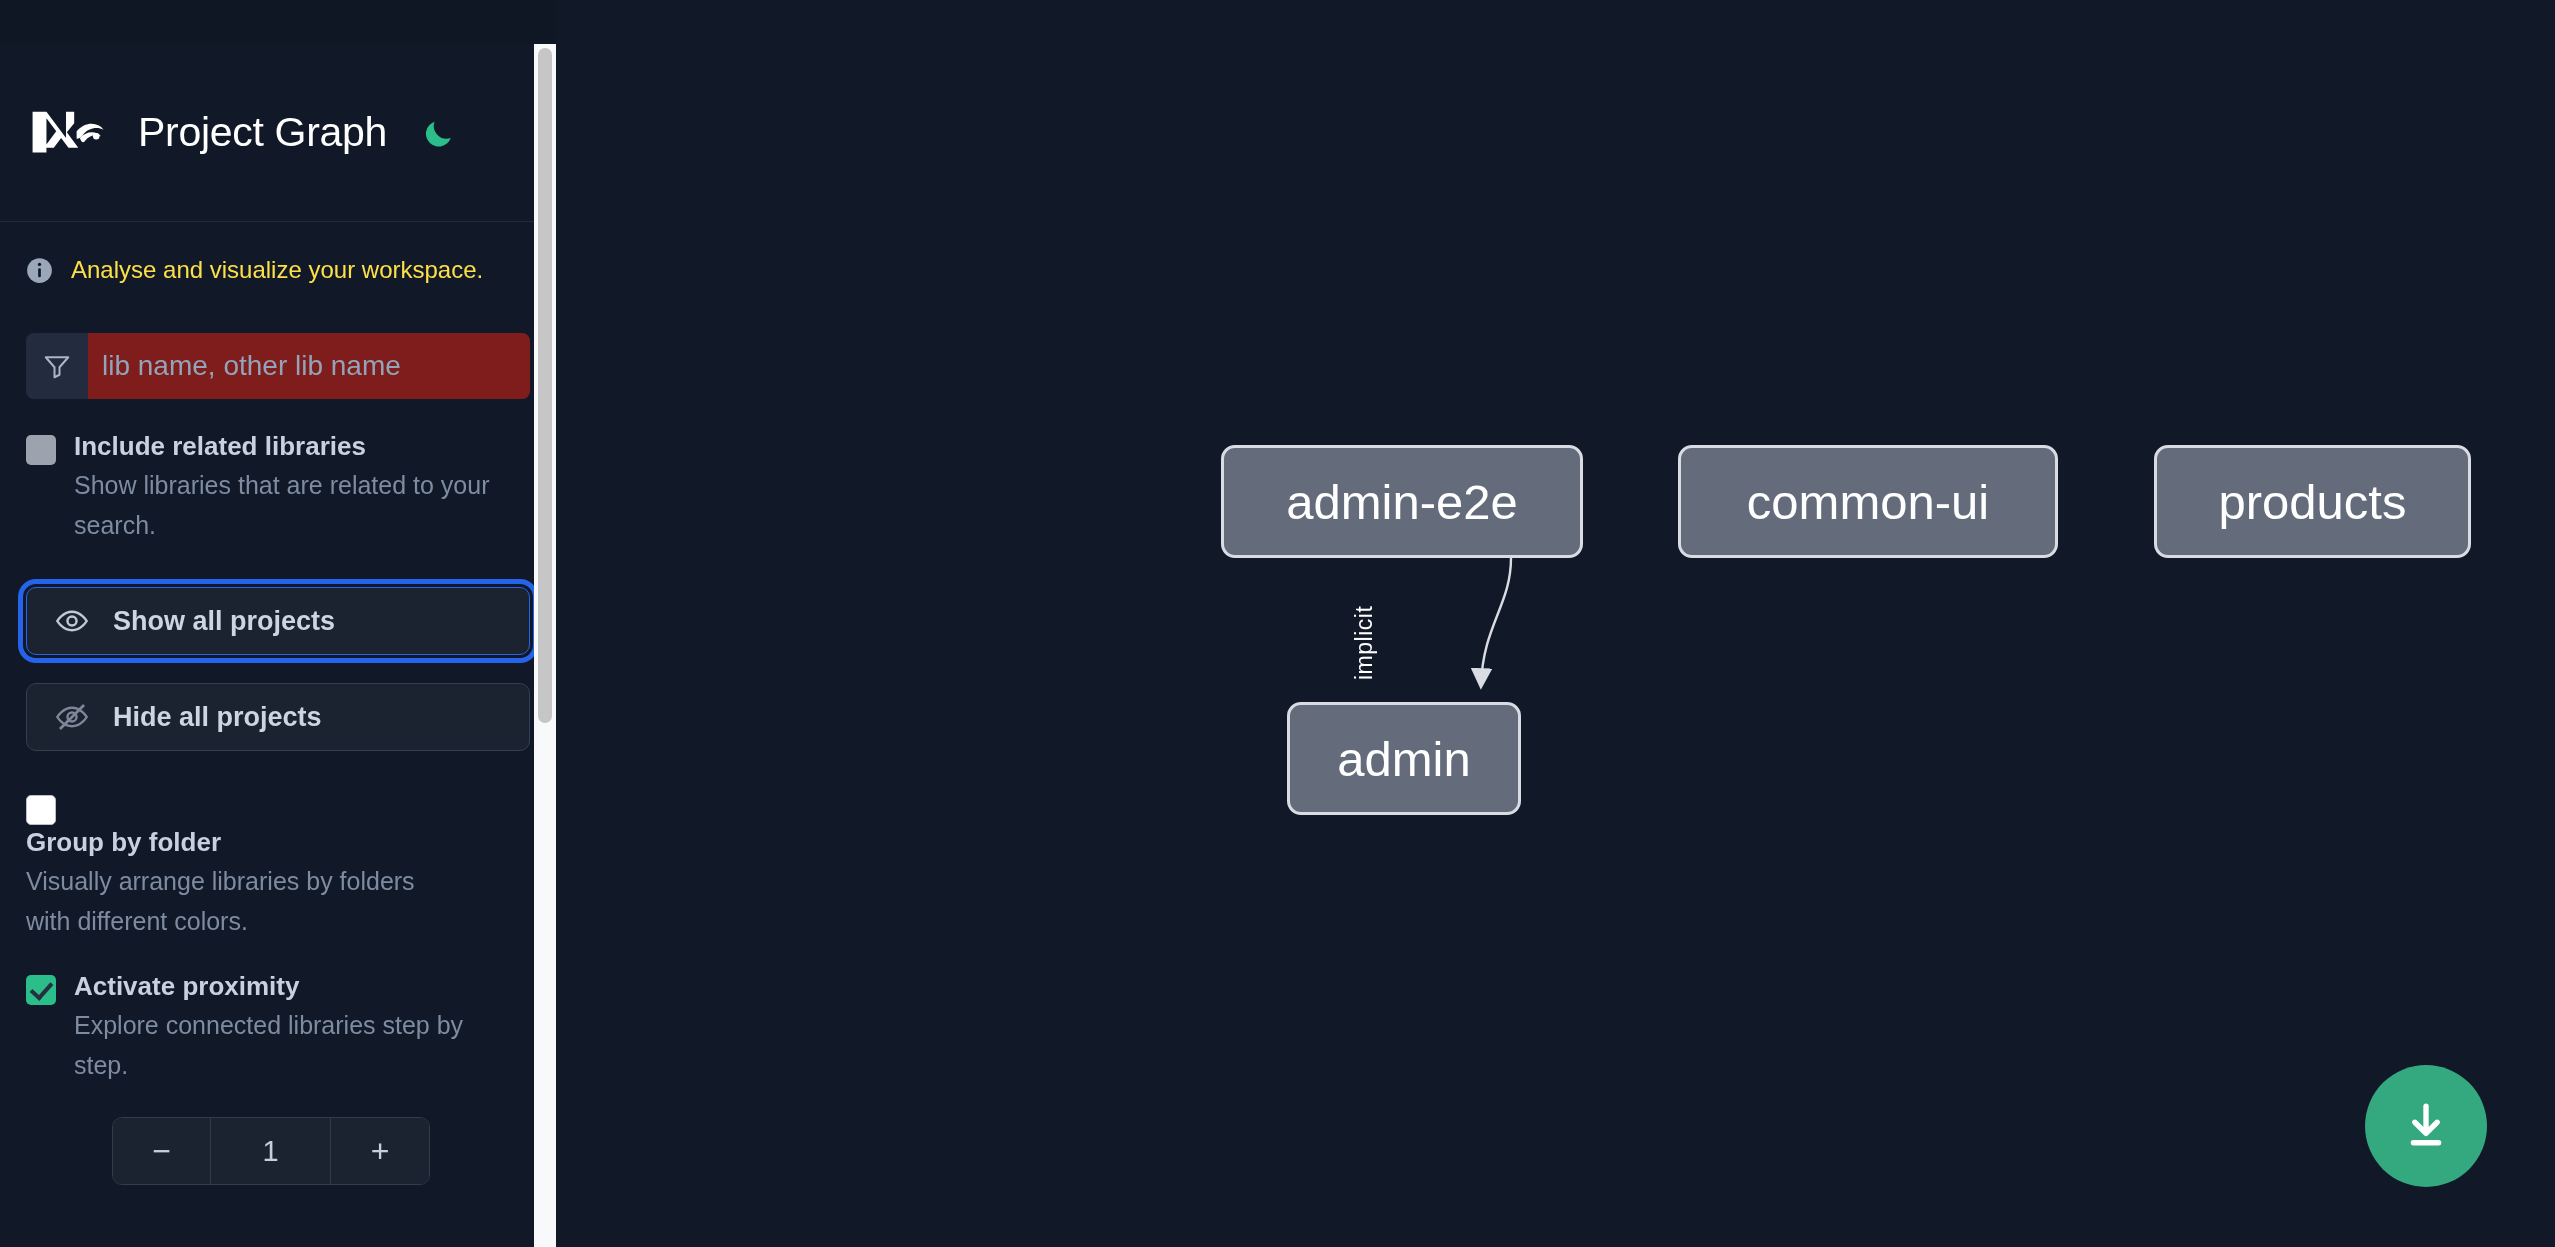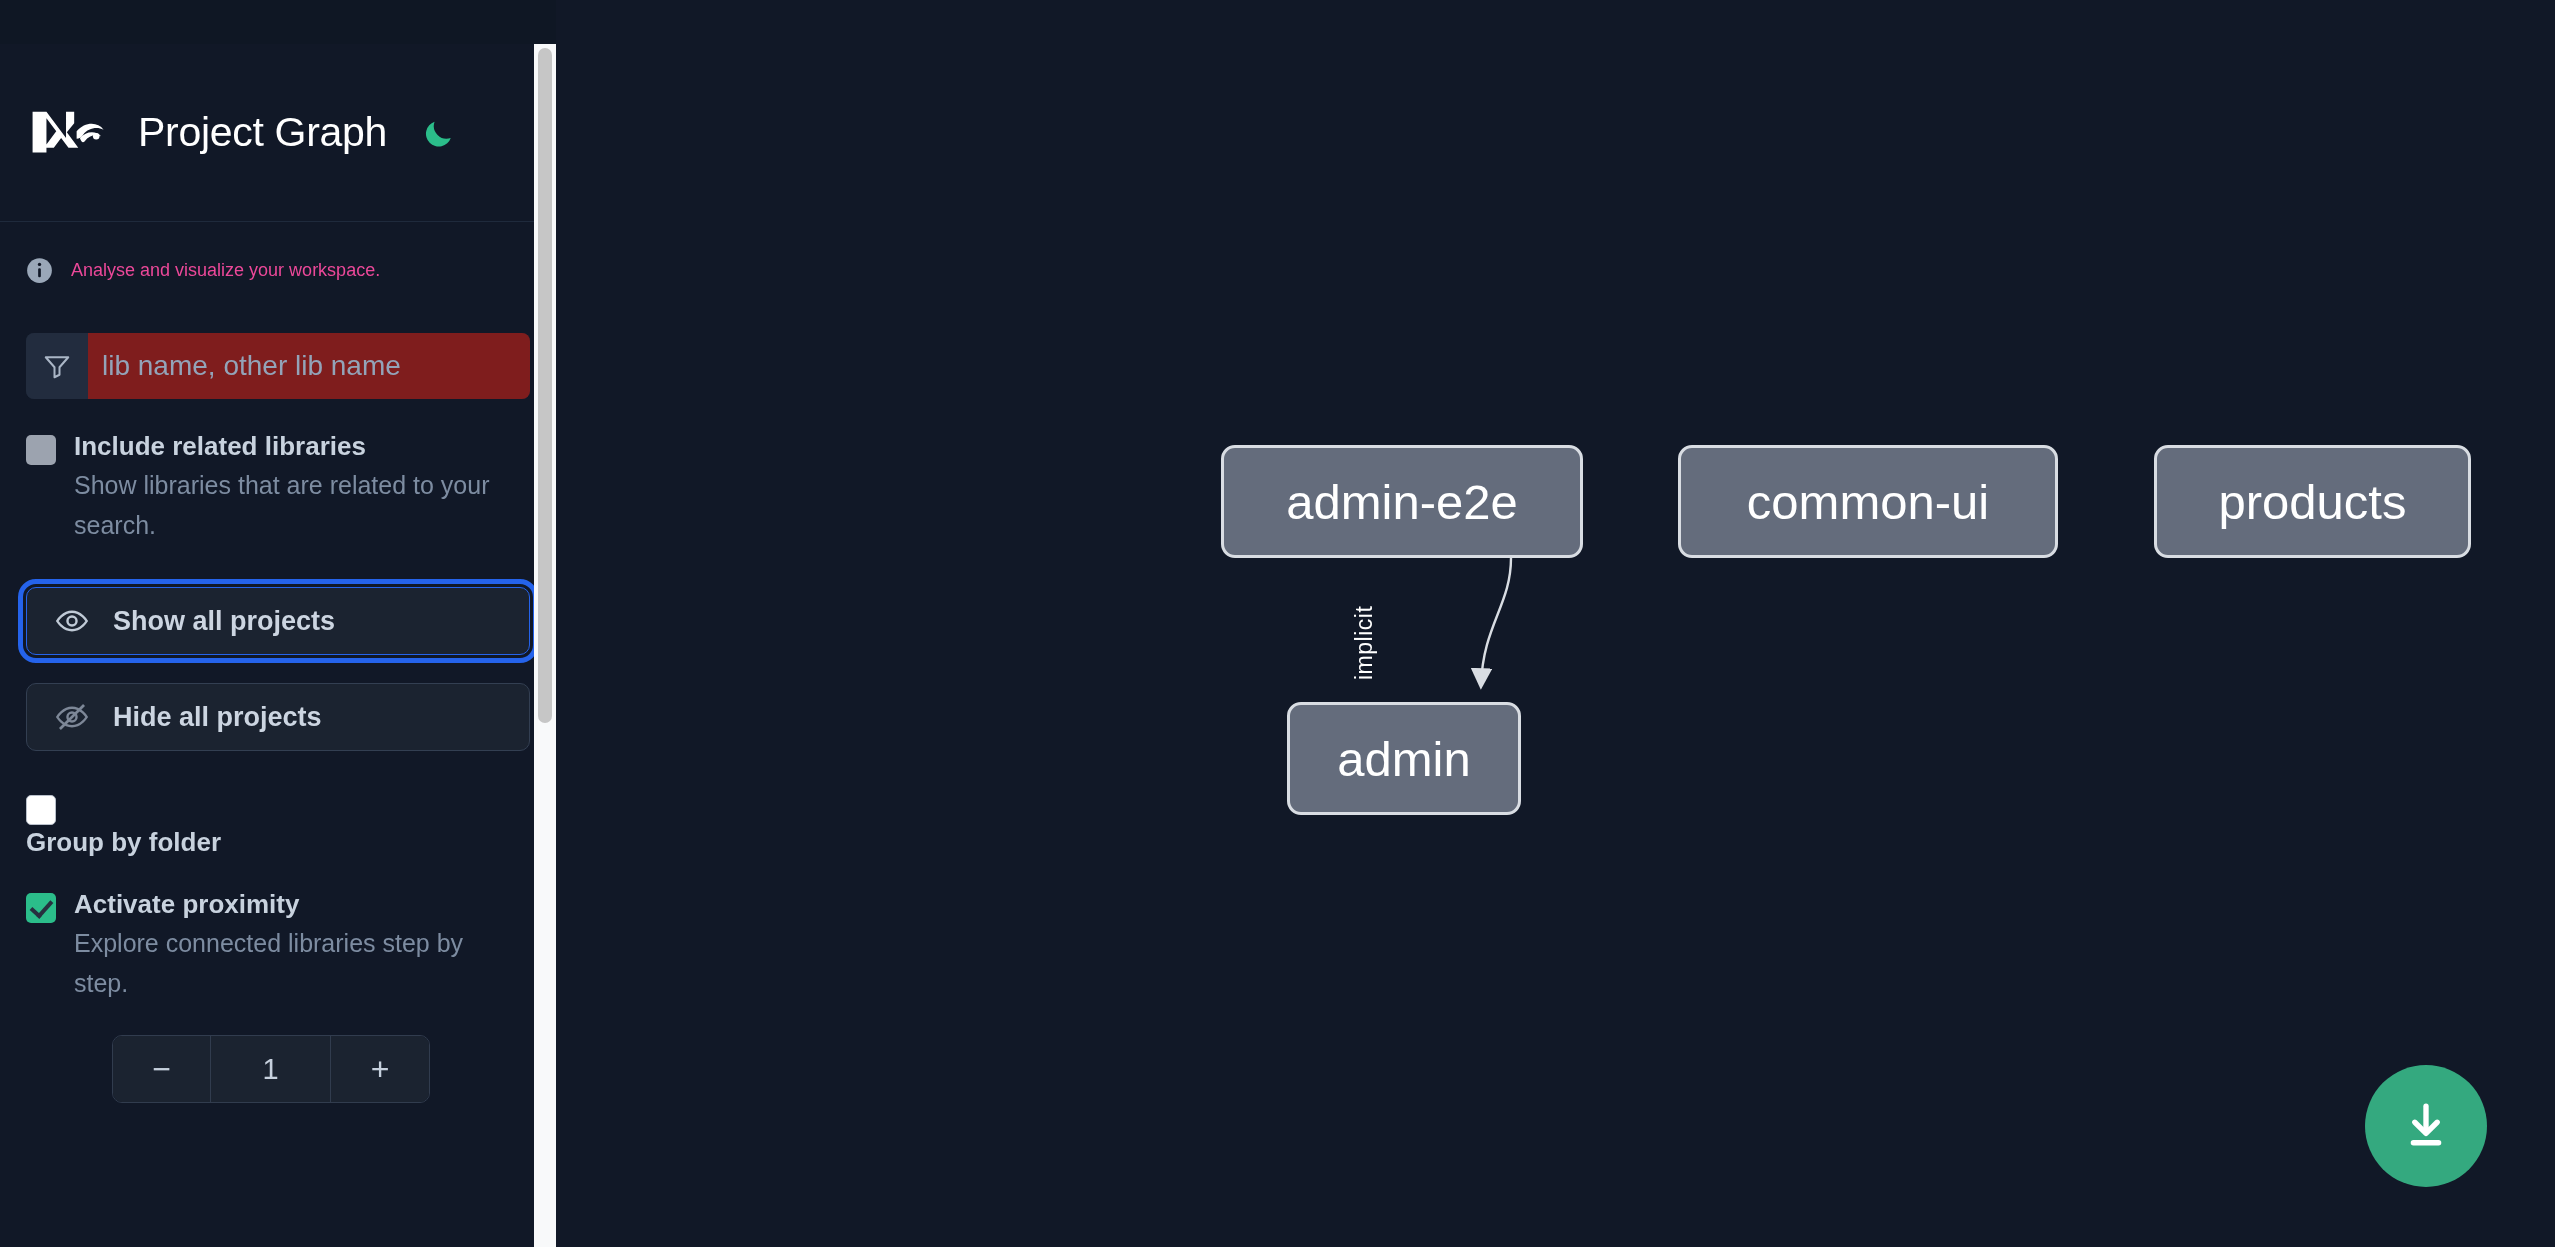--- a/index.html
+++ b/index.html
@@ -70,22 +70,22 @@
     align-items: center;
     padding: 0 26px;
     height: 96px;
   }
   .info-icon {
     width: 27px; height: 27px;
     flex: 0 0 auto;
     margin-right: 18px;
   }
   .info-text {
-    font-size: 18px;
-    color: #ec4899;
+    font-size: 24px;
+    color: #fde047;
     white-space: nowrap;
   }
 
   
   .search-wrap { padding: 0 26px; margin-top: 15px; }
   .search-box {
     display: flex;
     align-items: center;
     height: 66px;
     background: #1c2434;
@@ -364,20 +364,21 @@
           </svg>
         </span>
         <span class="btn-label">Hide all projects</span>
       </div>
     </div>
 
     <div class="check-block" style="margin-top:38px;flex-direction:column;">
       <div class="cb white"></div>
       <div class="cb-texts">
         <div class="cb-label">Group by folder</div>
+        <div class="cb-desc">Visually arrange libraries by folders with different colors.</div>
       </div>
     </div>
 
     <div class="check-block" style="margin-top:28px;">
       <div class="cb green"></div>
       <div class="cb-texts">
         <div class="cb-label">Activate proximity</div>
         <div class="cb-desc">Explore connected libraries step by step.</div>
       </div>
     </div>

